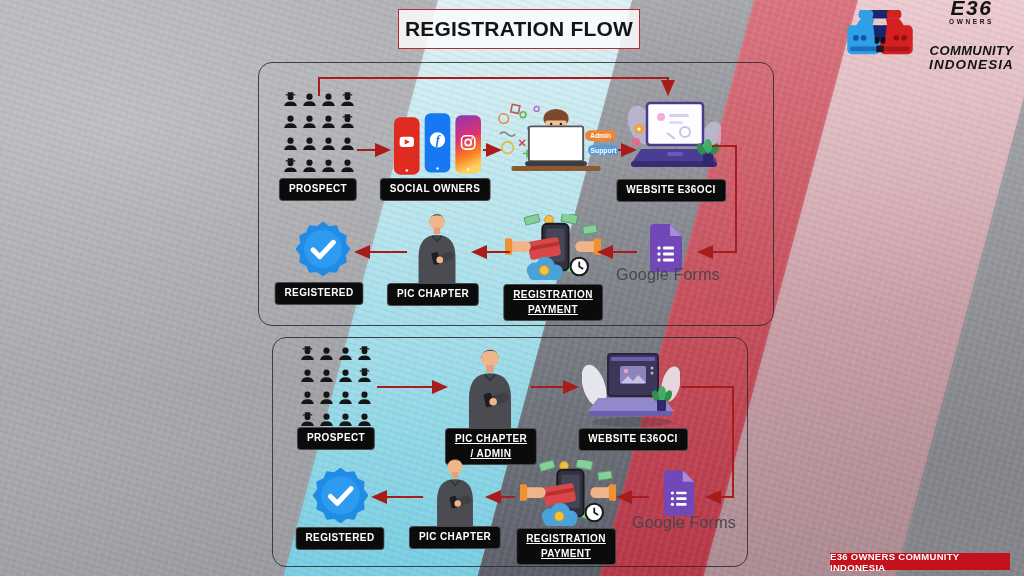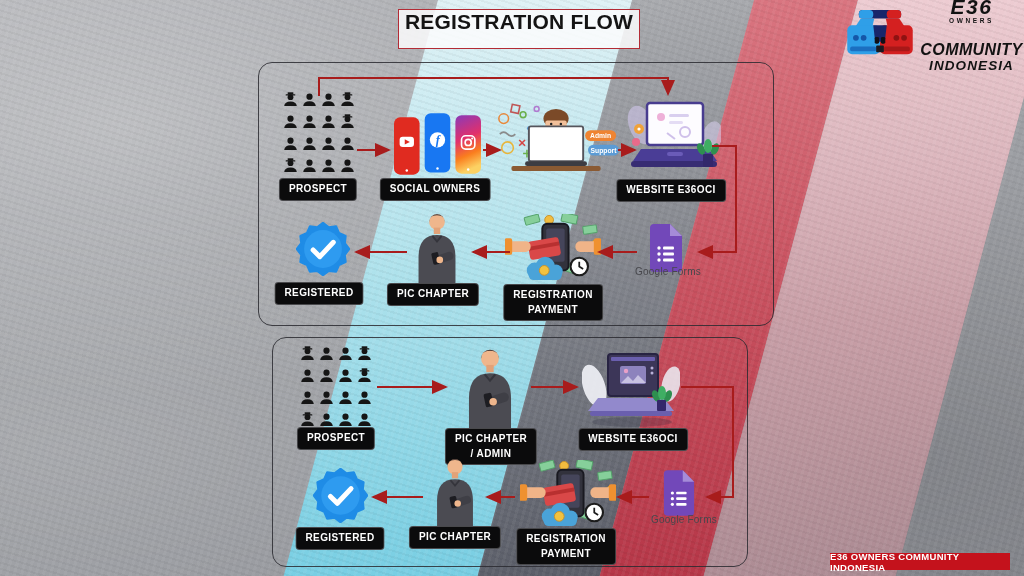--- a/index.html
+++ b/index.html
@@ -24,40 +24,40 @@
   .band-red{left:754px;width:104px;background:linear-gradient(180deg,rgba(224,110,122,.88),rgba(206,74,89,.90) 50%,rgba(186,48,66,.92));}
   .band-pink{left:858px;width:192px;background:linear-gradient(180deg,rgba(241,206,212,.95),rgba(216,162,171,.78) 55%,rgba(198,142,152,.60));}
 
   .frame{position:absolute;border:1.4px solid rgba(42,42,48,.85);border-radius:14px;}
   .frame-top{left:258px;top:62px;width:514px;height:262px;}
   .frame-bottom{left:272px;top:337px;width:474px;height:228px;}
 
   .title-box{
     position:absolute;left:398px;top:9px;width:240px;height:38px;
     background:rgba(252,252,253,.85);border:1.6px solid #b32b35;
-    display:flex;justify-content:center;
+    display:flex;align-items:center;justify-content:center;
     font-size:21px;font-weight:bold;color:#141414;letter-spacing:.2px;
   }
 
   .logo{position:absolute;left:845px;top:4px;width:178px;height:60px;display:flex;align-items:center;gap:5px;}
   .logo-text{text-align:center;color:#121212;line-height:1;flex:1;}
   .logo-e36{font-size:21px;font-weight:bold;font-style:italic;letter-spacing:1.5px;}
   .logo-owners{font-size:6.5px;font-weight:bold;letter-spacing:2.6px;margin-top:1px;}
-  .logo-community{font-size:16px;font-weight:bold;font-style:italic;letter-spacing:.4px;margin-top:18px;}
+  .logo-community{font-size:13px;font-weight:bold;font-style:italic;letter-spacing:.4px;margin-top:18px;}
   .logo-indonesia{font-size:13.5px;font-weight:bold;font-style:italic;letter-spacing:1.1px;margin-top:1px;}
 
   .icon{position:absolute;}
   .tag{
     position:absolute;transform:translateX(-50%);
     background:#0b0b0c;color:#fff;font-weight:bold;font-size:10px;
     letter-spacing:.4px;padding:3px 9px;border-radius:4px;text-align:center;
     line-height:1.45;border:1px solid rgba(125,125,130,.55);white-space:nowrap;
   }
-  .tag span{display:block;}
-  .caption{position:absolute;transform:translateX(-50%);color:#47474c;font-size:10px;letter-spacing:.2px;white-space:nowrap;}
+  .tag span{display:block;text-decoration:underline;}
+  .caption{position:absolute;transform:translateX(-50%);color:#47474c;font-size:16px;letter-spacing:.2px;white-space:nowrap;}
 
   .overlay{position:absolute;left:0;top:0;pointer-events:none;}
   .conn{fill:none;stroke:#a81c1c;stroke-width:2;marker-end:url(#arrowhead);}
 
   .footer{
     position:absolute;left:830px;top:553px;width:180px;height:17px;
     background:#c4121c;color:#fff;font-size:9.5px;font-weight:bold;
     display:flex;align-items:center;justify-content:flex-start;letter-spacing:.3px;
   }
 </style>

